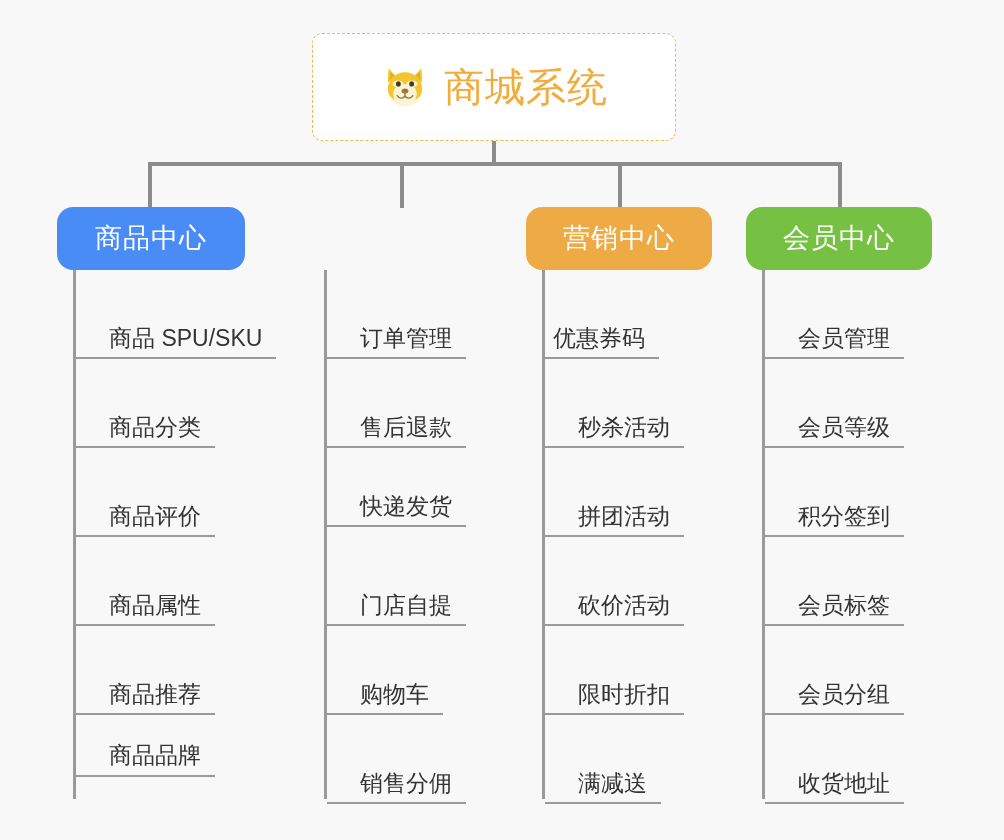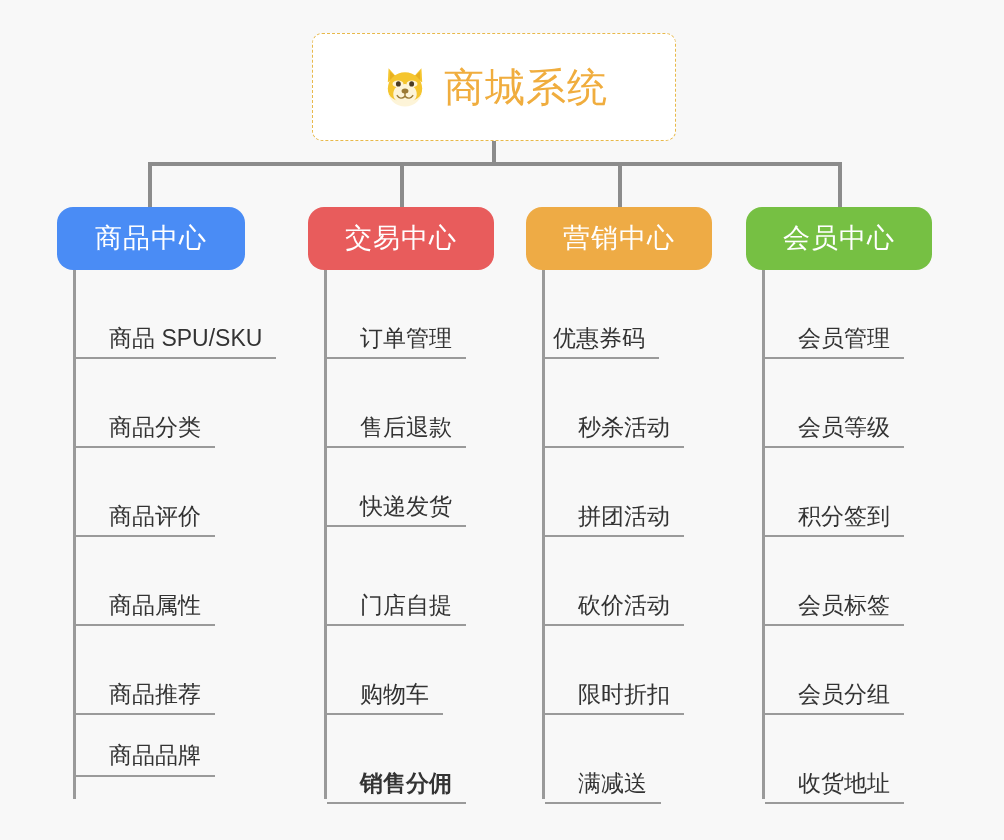--- a/index.html
+++ b/index.html
@@ -142,23 +142,20 @@
   <div class="connector-line stem-h" style="left: 148px; top: 162px; width: 694px; background: rgb(140, 140, 140);"></div>
 
   <div class="connector-line stem-v" style="left: 148px; top: 162px; height: 46px; background: rgb(140, 140, 140);"></div>
   <div class="connector-line stem-v" style="left: 400px; top: 162px; height: 46px; background: rgb(140, 140, 140);"></div>
   <div class="connector-line stem-v" style="left: 618px; top: 162px; height: 46px; background: rgb(140, 140, 140);"></div>
   <div class="connector-line stem-v" style="left: 838px; top: 162px; height: 46px; background: rgb(140, 140, 140);"></div>
 
   <div class="cat-box" style="left: 57px; width: 188px; background: rgb(74, 140, 245);">
     <span class="cat-label">商品中心</span>
   </div>
-  <div class="cat-box" style="left: 308px; width: 186px; background: rgb(232, 92, 92);">
-    <span class="cat-label">交易中心</span>
-  </div>
   <div class="cat-box" style="left: 526px; width: 186px; background: rgb(238, 171, 69);">
     <span class="cat-label">营销中心</span>
   </div>
   <div class="cat-box" style="left: 746px; width: 186px; background: rgb(118, 192, 67);">
     <span class="cat-label">会员中心</span>
   </div>
 
   <div class="branch" style="left:73px;">
     <div class="trunk" style="height: 529px; background: rgb(154, 154, 154);"></div>
     <div class="leaf" style="top:0px;">
@@ -192,21 +189,21 @@
     <div class="leaf" style="top:168px;">
       <div class="leaf-inner" style="border-bottom-color: rgb(154, 154, 154);"><span class="leaf-label">快递发货</span></div>
     </div>
     <div class="leaf" style="top:267px;">
       <div class="leaf-inner" style="border-bottom-color: rgb(154, 154, 154);"><span class="leaf-label">门店自提</span></div>
     </div>
     <div class="leaf" style="top:356px;">
       <div class="leaf-inner" style="border-bottom-color: rgb(154, 154, 154);"><span class="leaf-label">购物车</span></div>
     </div>
     <div class="leaf" style="top:445px;">
-      <div class="leaf-inner" style="border-bottom-color: rgb(154, 154, 154); font-weight: bold;"><span class="leaf-label">销售分佣</span></div>
+      <div class="leaf-inner" style="border-bottom-color: rgb(154, 154, 154);"><span class="leaf-label">销售分佣</span></div>
     </div>
   </div>
 
   <div class="branch" style="left:542px;">
     <div class="trunk" style="height: 529px; background: rgb(154, 154, 154);"></div>
     <div class="leaf" style="top:0px;">
       <div class="leaf-inner" style="border-bottom-color: rgb(154, 154, 154); padding-left: 8px;"><span class="leaf-label">优惠券码</span></div>
     </div>
     <div class="leaf" style="top:89px;">
       <div class="leaf-inner" style="border-bottom-color: rgb(154, 154, 154);"><span class="leaf-label">秒杀活动</span></div>

